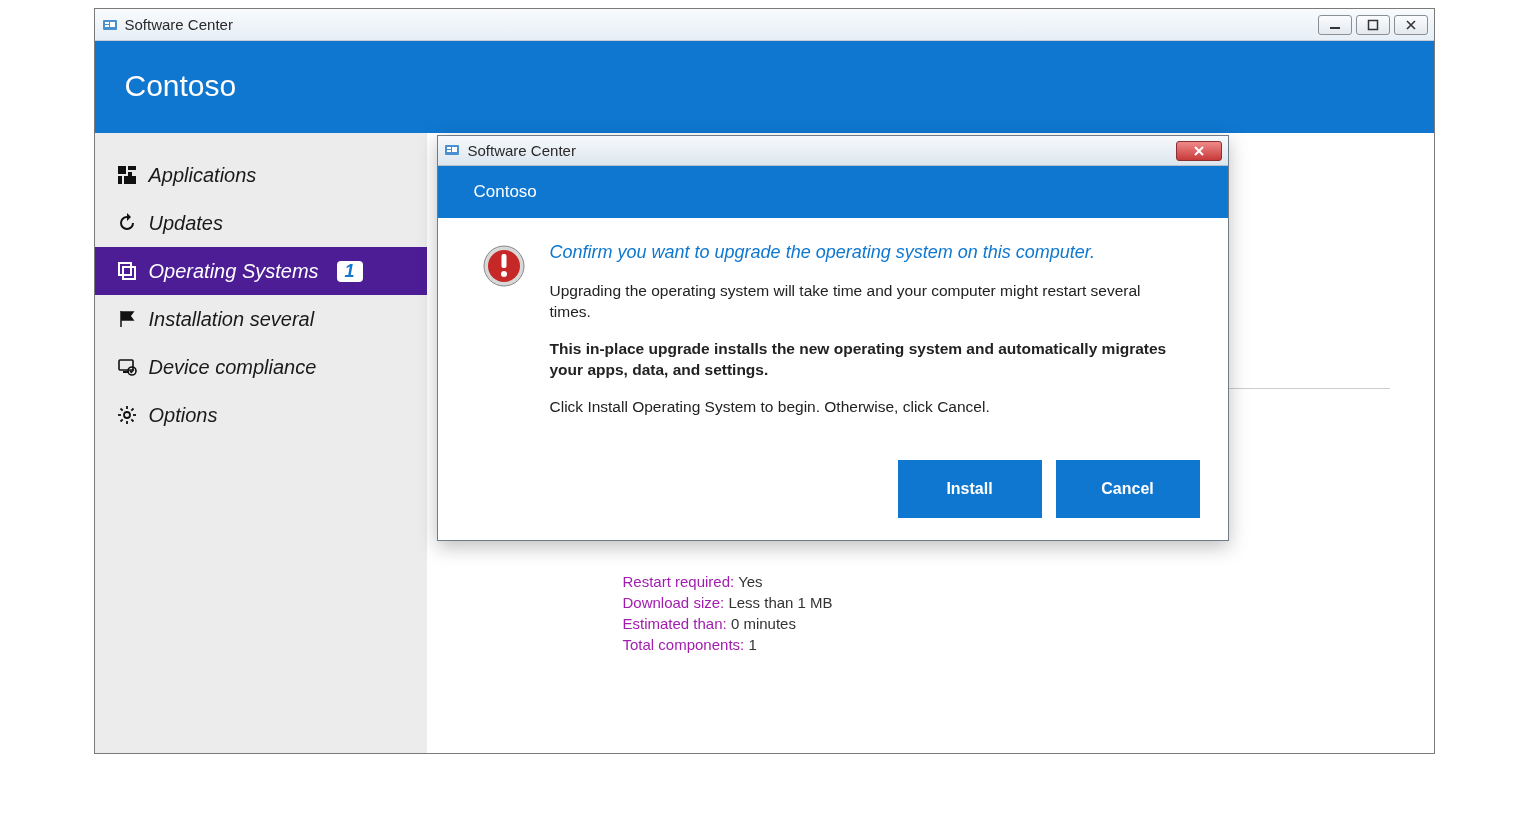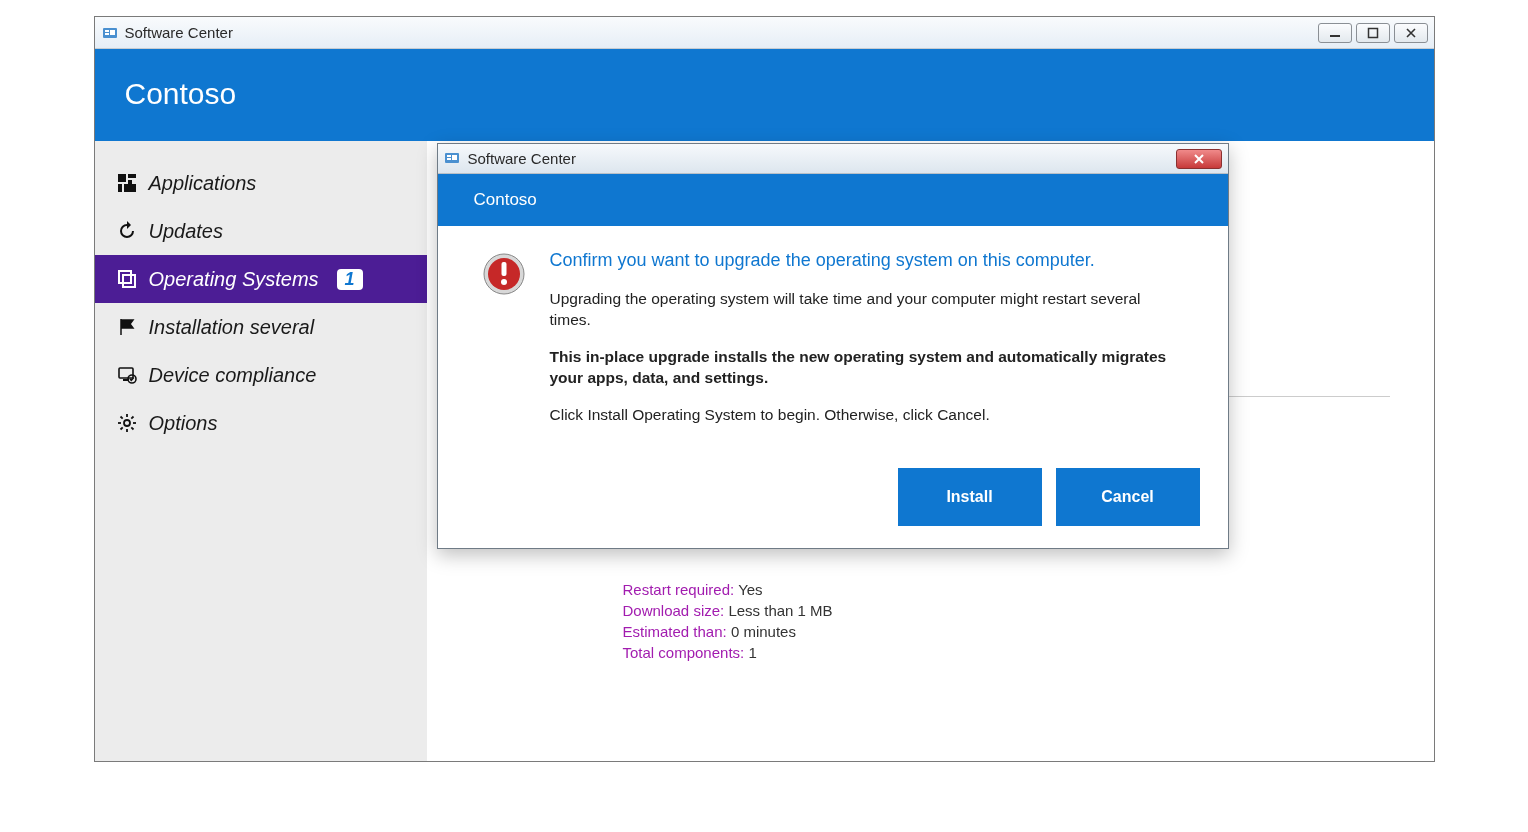--- a/index.html
+++ b/index.html
@@ -6,21 +6,21 @@
 body {
   font-family: "Segoe UI", Tahoma, sans-serif;
   background: #fff;
   width: 1528px;
   height: 832px;
   overflow: hidden;
 }
 .outer-window {
   border: 1px solid #7a7a7a;
   width: 1341px;
-  margin: 16px auto;
+  margin: 8px auto;
   background: #fff;
 }
 .titlebar {
   height: 32px;
   background: linear-gradient(to bottom, #f9fbfd 0%, #e6eef6 100%);
   display: flex;
   align-items: center;
   padding: 0 6px;
   border-bottom: 1px solid #c6ccd2;
 }
@@ -130,20 +130,21 @@
   padding: 24px 44px 18px 44px;
   display: flex;
   gap: 24px;
 }
 .modal .warn-icon { width: 44px; height:44px; flex-shrink:0; margin-top:2px; }
 .modal .m-text { font-size: 15.5px; color: #222; }
 .modal .m-head {
   color: #0f77d0;
   font-size: 18px;
   margin-bottom: 18px;
+  font-style: italic;
 }
 .modal .m-text p { margin-bottom: 16px; line-height: 1.35; }
 .modal .m-text .bold { font-weight: 700; }
 .modal .m-actions {
   display: flex; justify-content: flex-end; gap: 14px;
   padding: 8px 28px 22px 28px;
 }
 .btn-primary, .btn-secondary {
   min-width: 144px;
   padding: 20px 16px;

